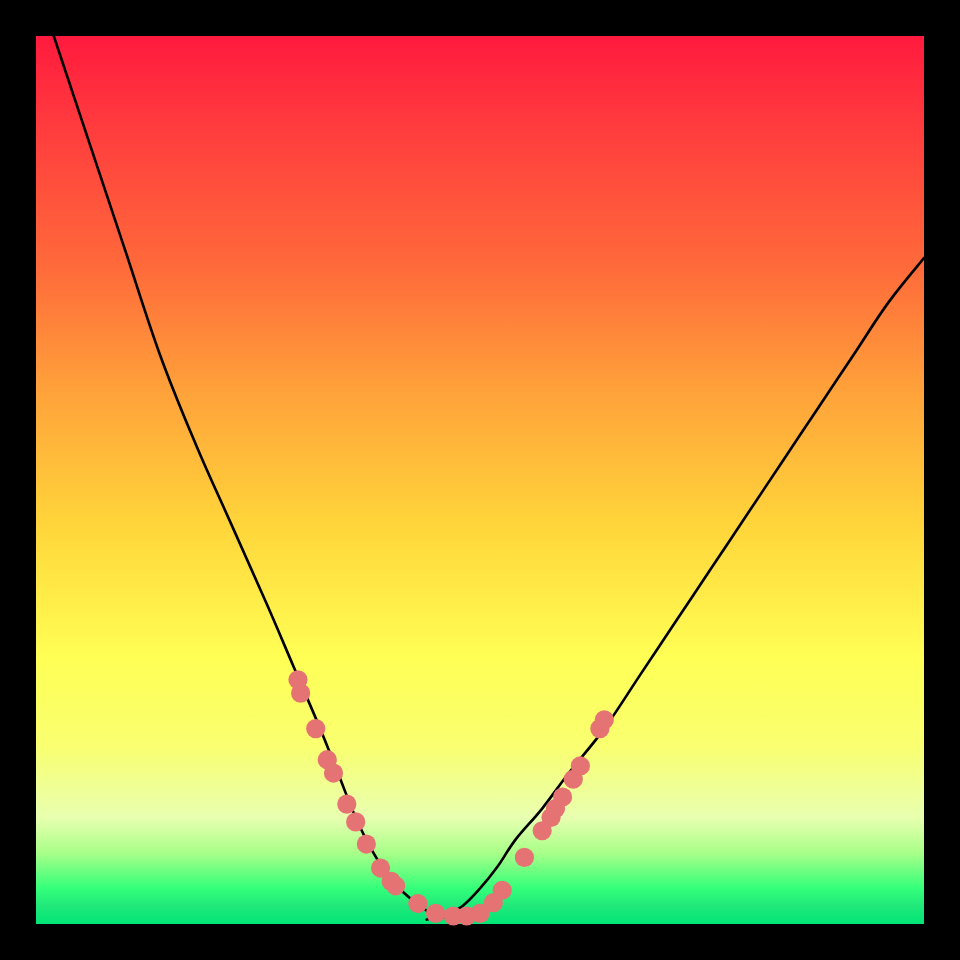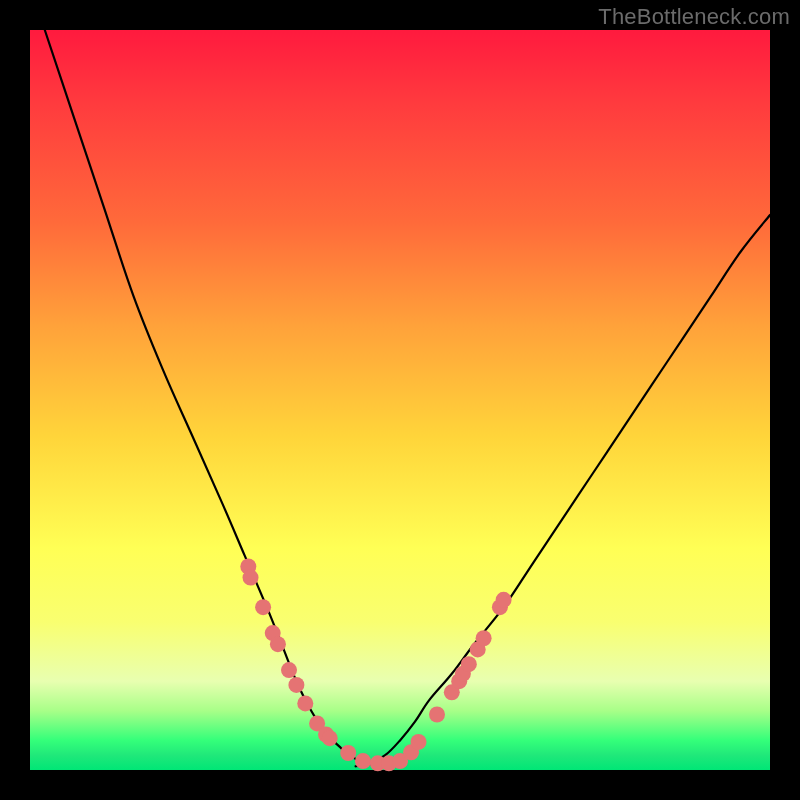--- a/index.html
+++ b/index.html
@@ -66,21 +66,20 @@
   }
   .dot {
     fill: #e57373;
     stroke: none;
   }
 </style>
 </head>
 <body>
 
 <div class="frame">
-  <div class="watermark">TheBottleneck.com</div>
 
   <div class="plot-area">
     <svg class="curves" viewBox="0 0 740 740">
       <g id="curve-group">
           <path class="curve-path" d="M 14.80 0.00 C 20.13 15.98, 33.74 56.83, 44.40 88.80 C 55.06 120.77, 63.34 145.63, 74.00 177.60 C 84.66 209.57, 92.94 237.10, 103.60 266.40 C 114.26 295.70, 122.54 315.09, 133.20 340.40 C 143.86 365.71, 152.14 383.02, 162.80 407.00 C 173.46 430.98, 183.08 452.29, 192.40 473.60 C 201.72 494.91, 206.61 506.75, 214.60 525.40 C 222.59 544.05, 230.14 561.22, 236.80 577.20 C 243.46 593.18, 246.27 600.88, 251.60 614.20 C 256.93 627.52, 261.07 639.21, 266.40 651.20 C 271.73 663.19, 275.87 671.48, 281.20 680.80 C 286.53 690.12, 290.67 696.34, 296.00 703.00 C 301.33 709.66, 305.47 713.14, 310.80 717.80 C 316.13 722.46, 320.27 725.97, 325.60 728.90 C 330.93 731.83, 335.07 732.75, 340.40 734.08 C 345.73 735.41, 352.54 735.90, 355.20 736.30" stroke="#000000"></path>
           <path class="curve-path" d="M 325.60 736.30 C 328.26 735.63, 335.07 734.60, 340.40 732.60 C 345.73 730.60, 349.87 729.20, 355.20 725.20 C 360.53 721.20, 364.67 716.39, 370.00 710.40 C 375.33 704.41, 379.47 699.23, 384.80 691.90 C 390.13 684.57, 392.94 678.36, 399.60 669.70 C 406.26 661.04, 413.81 653.79, 421.80 643.80 C 429.79 633.81, 434.68 626.19, 444.00 614.20 C 453.32 602.21, 462.94 591.85, 473.60 577.20 C 484.26 562.55, 492.54 548.78, 503.20 532.80 C 513.86 516.82, 522.14 504.38, 532.80 488.40 C 543.46 472.42, 551.74 459.98, 562.40 444.00 C 573.06 428.02, 581.34 415.58, 592.00 399.60 C 602.66 383.62, 610.94 371.18, 621.60 355.20 C 632.26 339.22, 640.54 326.78, 651.20 310.80 C 661.86 294.82, 670.14 282.38, 680.80 266.40 C 691.46 250.42, 699.74 236.65, 710.40 222.00 C 721.06 207.35, 734.67 191.66, 740.00 185.00" stroke="#000000"></path>
         </g>
       <g id="dot-group">
           <circle cx="218.30" cy="536.50" r="8" class="dot" fill="#e57373"></circle>
           <circle cx="220.52" cy="547.60" r="8" class="dot" fill="#e57373"></circle>

